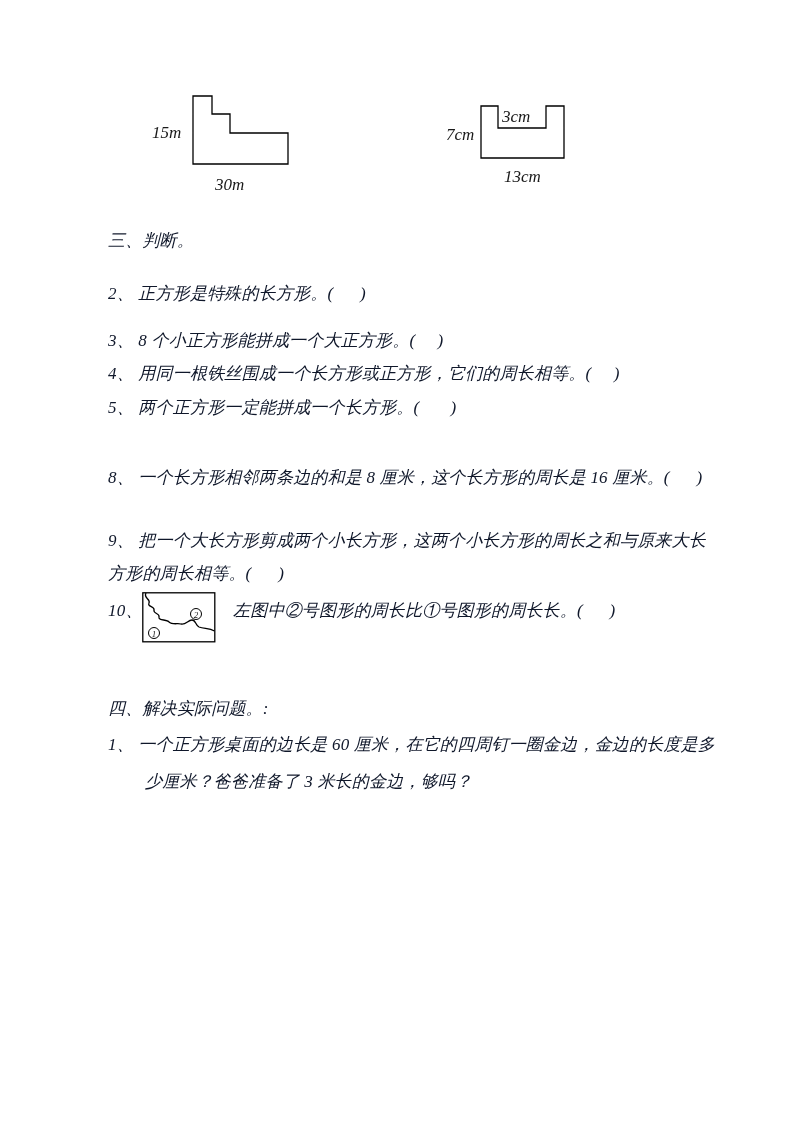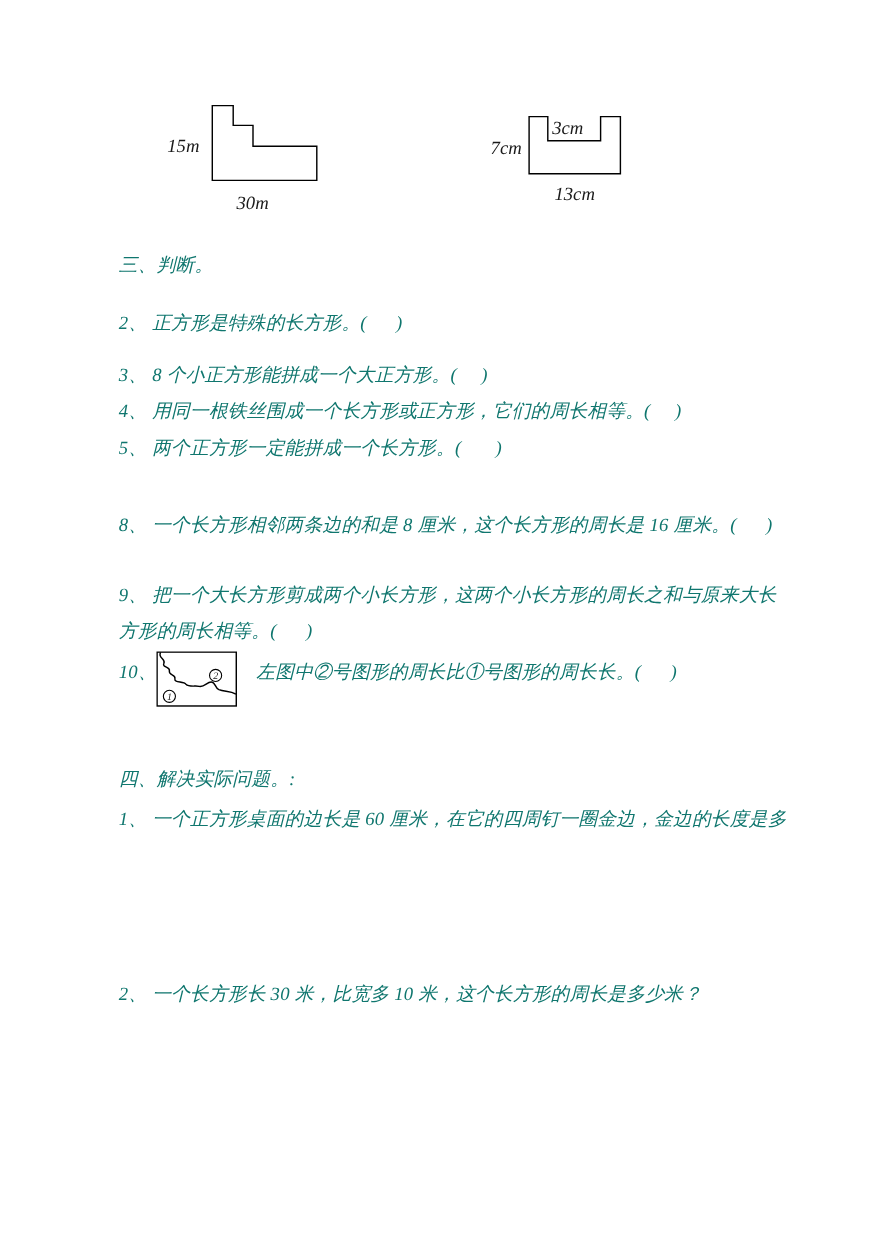--- a/index.html
+++ b/index.html
@@ -5,21 +5,21 @@
   html,body{margin:0;padding:0;}
   body{
     width:793px;height:1122px;background:#ffffff;position:relative;
     font-family:"Liberation Serif","DejaVu Serif",serif;
     color:#1a1a1a;overflow:hidden;
   }
   .page{position:absolute;inset:0;font-style:italic;}
   .line{
     position:absolute;left:108px;
     font-size:17px;line-height:22px;white-space:pre;
-    color:#0f766e;letter-spacing:0.2px;text-align:center;
+    color:#0f172a;letter-spacing:0.2px;text-align:center;
   }
   .fig{position:absolute;}
   .fig polygon,.fig rect,.fig path{fill:none;stroke:#000;stroke-width:1.3;}
   .fig circle{fill:none;stroke:#000;stroke-width:1;}
   .fig text{fill:#1a1a1a;font-family:"Liberation Serif","DejaVu Serif",serif;}
 </style>
 </head>
 <body>
 
 <div class="page">
@@ -53,15 +53,15 @@
     <path d="M 4,1 C 1,6 9,7 7,11 C 5,15 13,14 12,18 C 11,22 18,21 17,25 C 16,29 25,27 27,30 C 30,33 36,31 39,32 C 44,33 46,28 50,28 C 54,28 53,33 57,35 C 62,37 67,36 72.5,39"></path>
     <circle cx="12" cy="41" r="5.5"></circle>
     <text x="12" y="44.5" font-size="9" text-anchor="middle">1</text>
     <circle cx="54" cy="22" r="5.5"></circle>
     <text x="54" y="25.5" font-size="9" text-anchor="middle">2</text>
   </svg>
   <div class="line" style="left:233px;top:600px">左图中②号图形的周长比①号图形的周长长。(      )</div>
 
   <div class="line" style="top:698px">四、解决实际问题。:</div>
   <div class="line" style="top:734px">1、 一个正方形桌面的边长是 60 厘米，在它的四周钉一圈金边，金边的长度是多</div>
-  <div class="line" style="top:893px">2、 一个长方形长 30 米，比宽多 10 米，这个长方形的周长是多少米？</div>
+  <div class="line" style="left:145px;top:771px">少厘米？爸爸准备了 3 米长的金边，够吗？</div>
 
 </div>
 
 </body></html>

